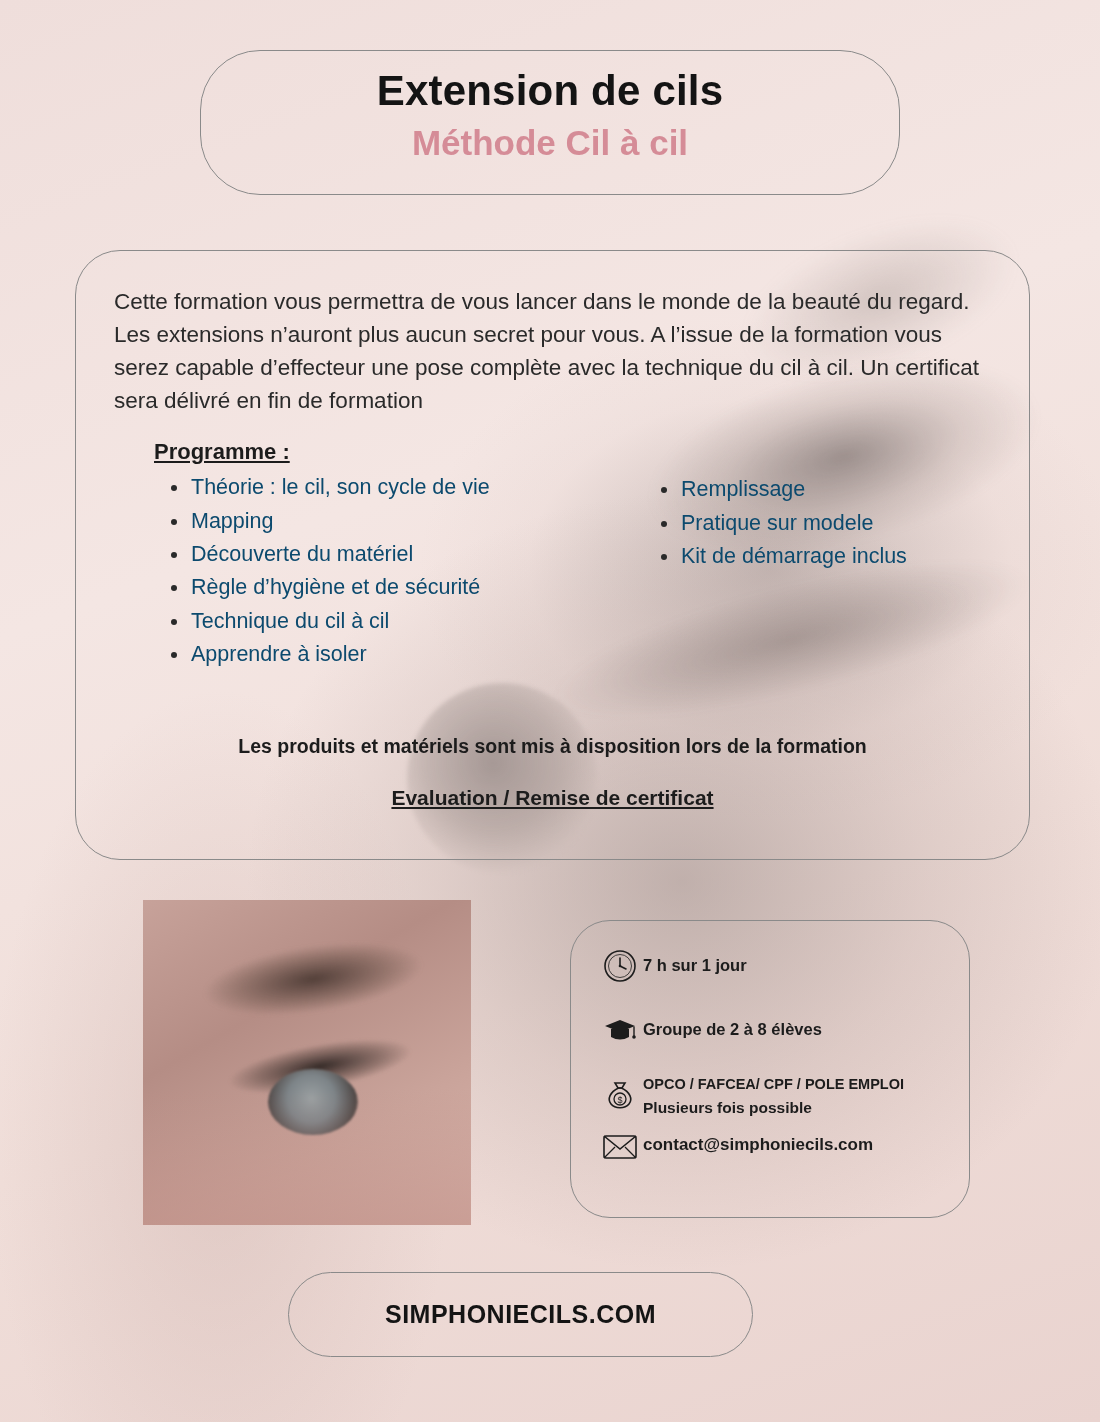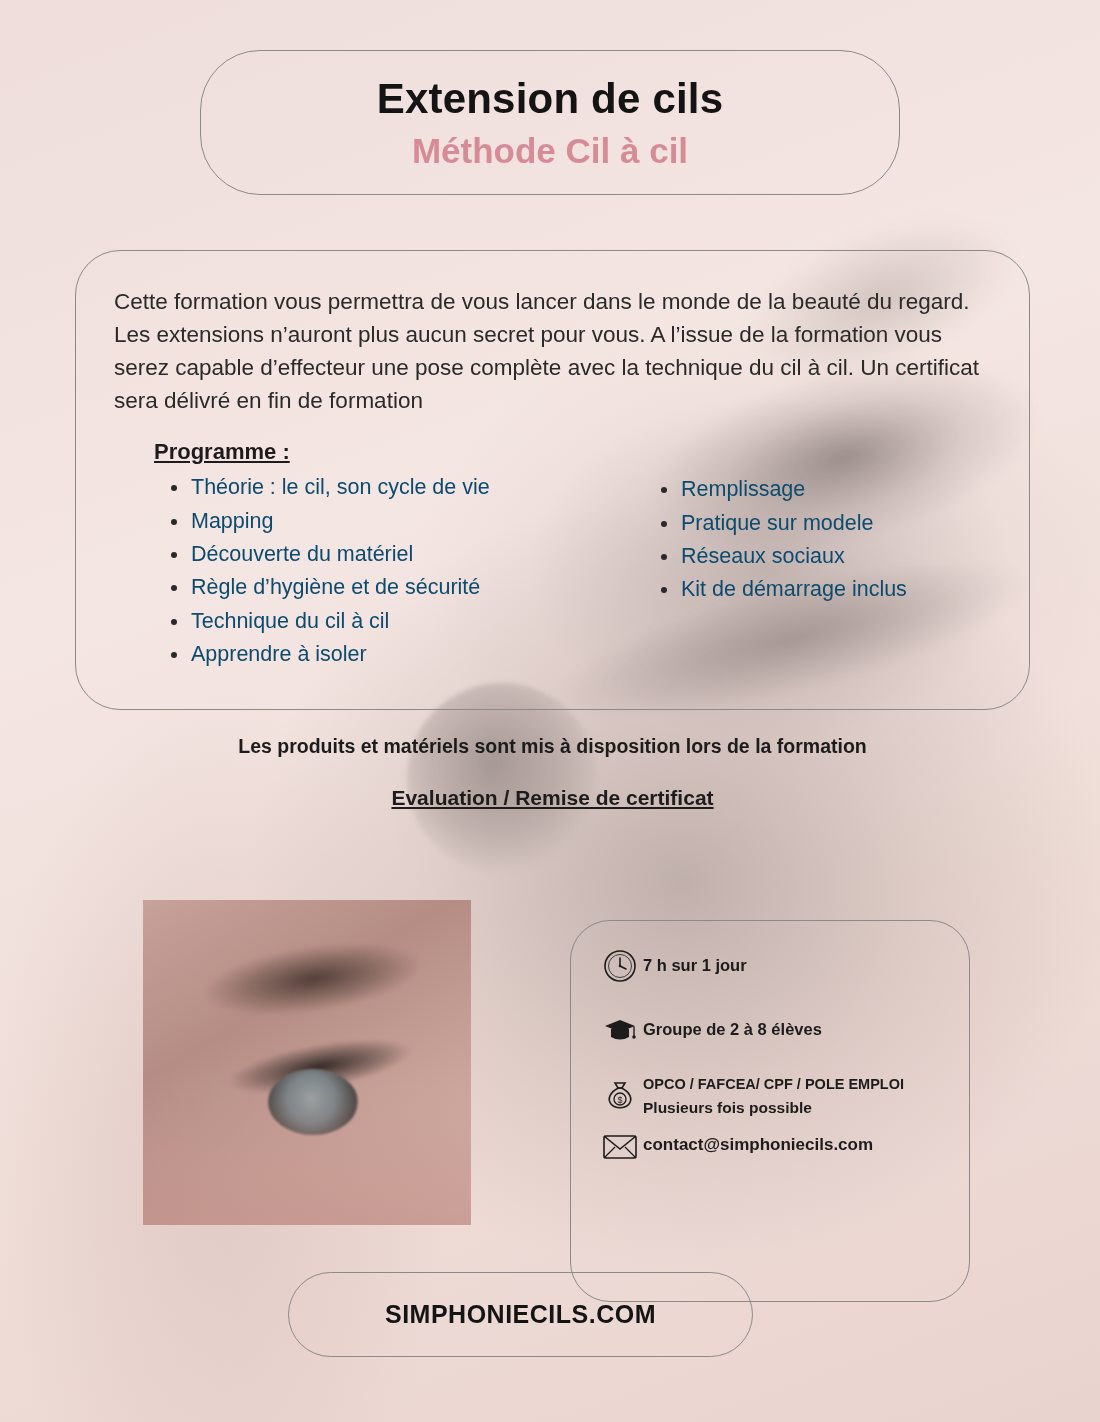--- a/index.html
+++ b/index.html
@@ -66,21 +66,21 @@
     box-sizing: border-box;
   }
 
   
   #title-panel {
     left: 200px;
     top: 50px;
     width: 700px;
     height: 145px;
     border-radius: 60px;
-    padding-top: 22px;
+    padding-top: 14px;
     text-align: center;
   }
   .title-main {
     font-size: 42px;
     font-weight: bold;
     color: #141414;
     letter-spacing: 0.2px;
     line-height: 1.25;
   }
   .title-sub {
@@ -89,21 +89,21 @@
     color: #d58c97;
     line-height: 1.3;
     margin-top: 2px;
   }
 
   
   #content-panel {
     left: 75px;
     top: 250px;
     width: 955px;
-    height: 460px;
+    height: 610px;
     border-radius: 45px;
     padding: 34px 38px 0 38px;
   }
   .intro {
     font-size: 22.5px;
     line-height: 1.47;
     color: #2a2a2a;
     margin: 0 0 22px 0;
   }
   .programme-label {
@@ -205,21 +205,21 @@
     left: 0; right: 0; bottom: 0;
     height: 42%;
     background: linear-gradient(to top, rgba(190,140,132,0.55), rgba(0,0,0,0));
   }
 
   
   #info-panel {
     left: 570px;
     top: 920px;
     width: 400px;
-    height: 382px;
+    height: 298px;
     border-radius: 40px;
     padding: 24px 22px 0 26px;
   }
   .info-row {
     display: flex;
     align-items: flex-start;
     margin-bottom: 22px;
   }
   .info-row .ico {
     flex: 0 0 46px;
@@ -292,21 +292,20 @@
         <li>Découverte du matériel</li>
         <li>Règle d’hygiène et de sécurité</li>
         <li>Technique du cil à cil</li>
         <li>Apprendre à isoler</li>
       </ul>
     </div>
     <div class="col col-right">
       <ul class="items">
         <li>Remplissage</li>
         <li>Pratique sur modele</li>
-        <li>Réseaux sociaux</li>
         <li>Kit de démarrage inclus</li>
       </ul>
     </div>
   </div>
 
   <div class="note-bold">Les produits et matériels sont mis à disposition lors de la formation</div>
   <div class="note-underline">Evaluation / Remise de certificat</div>
 </div>
 
 <div id="photo">

